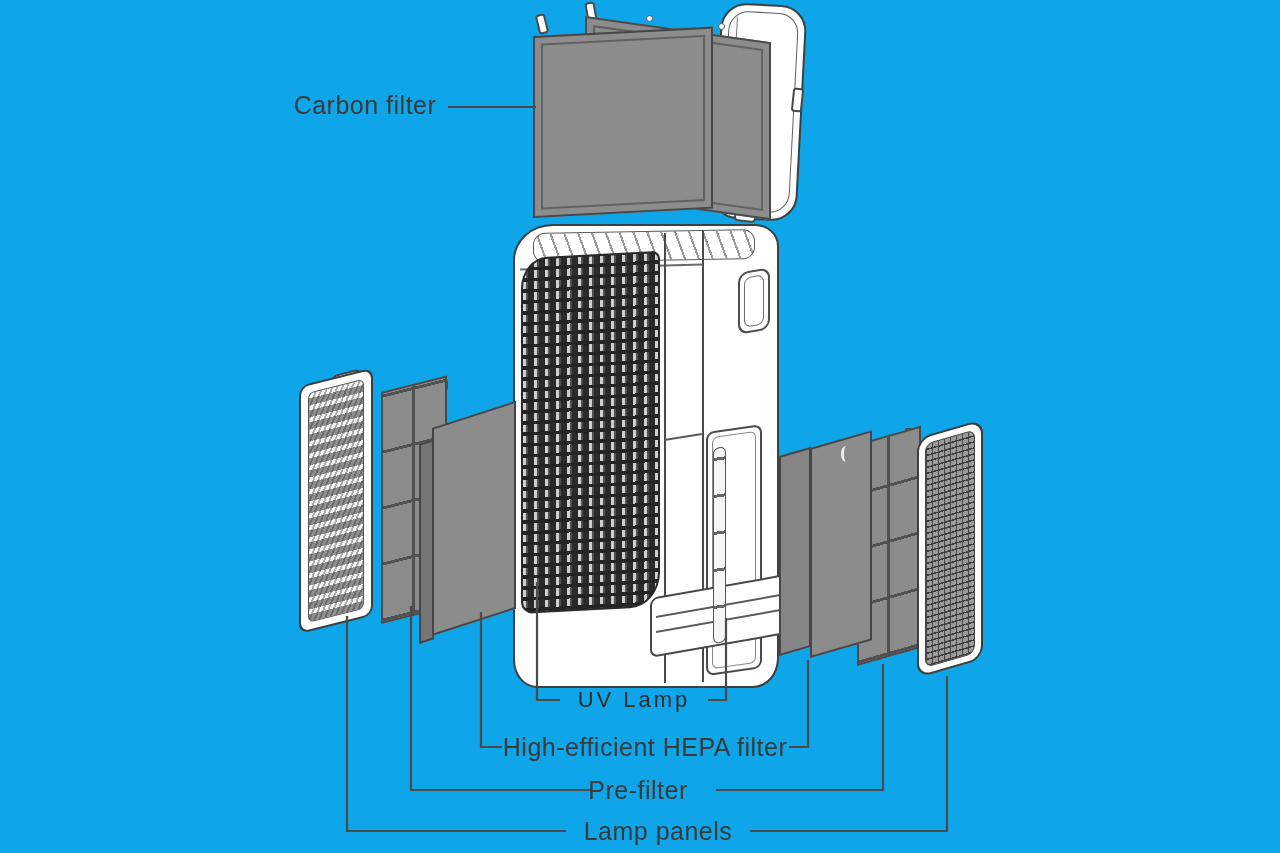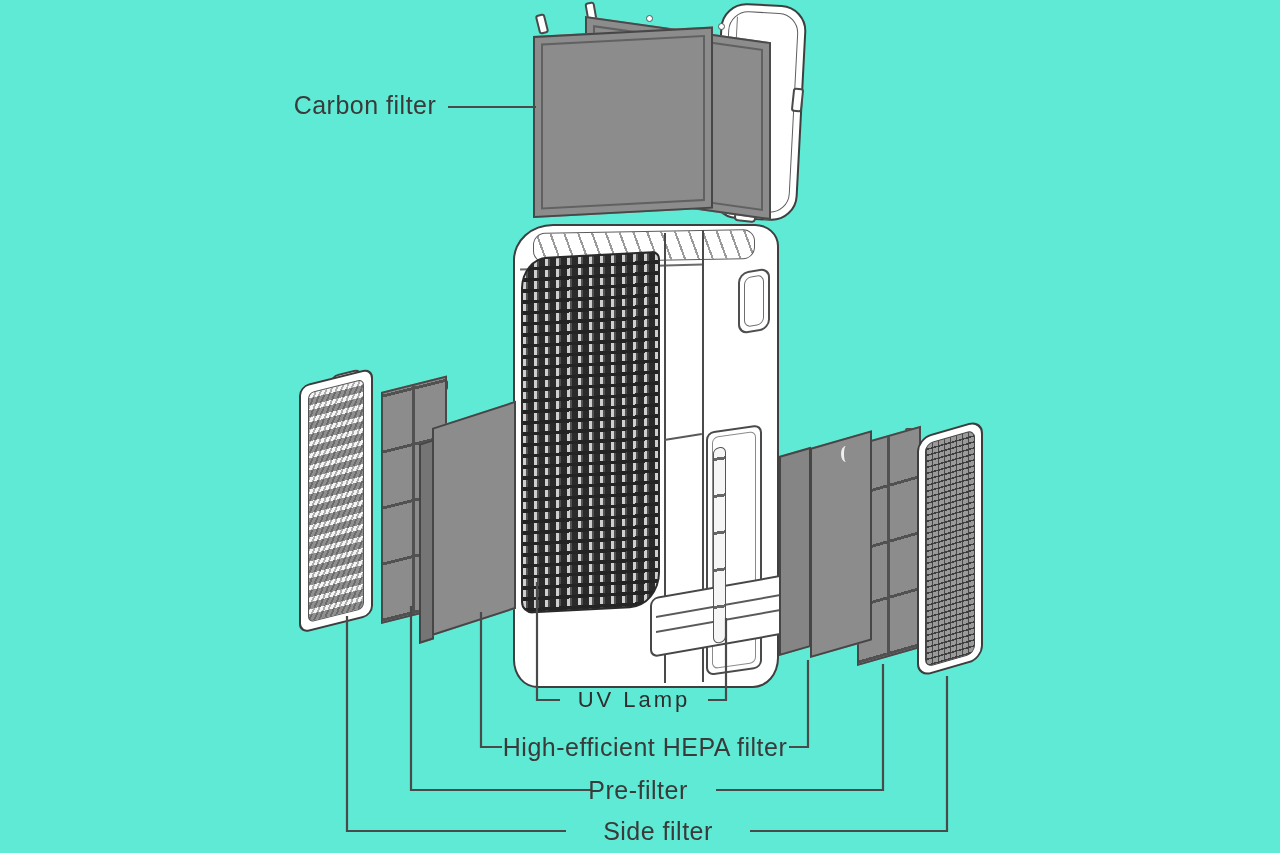--- a/index.html
+++ b/index.html
@@ -1,17 +1,17 @@
 <!DOCTYPE html>
 <html style="--panel-gray: #8c8c8c; --outline: #3f3f3f; --leader: #4a4a4a; --label-text: #3a3a3a; --grille-dark: #262626;"><head>
 <meta charset="utf-8">
 <style>
   html,body{margin:0;padding:0;background:#fff;}
   .scene{
-    position:relative;width:1280px;height:853px;background:#5eead4;overflow:hidden;
+    position:relative;width:1280px;height:853px;background:#0ea5e9;overflow:hidden;
     font-family:"Liberation Sans",sans-serif;
   }
   .abs{position:absolute;box-sizing:border-box;}
 
   
   .lbl{
     position:absolute;color:var(--label-text,#3a3a3a);
     font-size:25px;letter-spacing:.5px;white-space:nowrap;
     transform:translateX(-50%);z-index:21;line-height:1.05;
   }
@@ -170,15 +170,15 @@
     <path d="M411 606 V790 H592"></path>
     <path d="M716 790 H883 V664"></path>
     <path d="M347 616 V831 H566"></path>
     <path d="M750 831 H947 V676"></path>
   </svg>
 
   <div class="lbl" style="left:365px;top:92px;">Carbon filter</div>
   <div class="lbl small" style="left:634px;top:688px;">UV Lamp</div>
   <div class="lbl" style="left:645px;top:734px;">High-efficient HEPA filter</div>
   <div class="lbl" style="left:638px;top:777px;">Pre-filter</div>
-  <div class="lbl" style="left:658px;top:818px;">Side filter</div>
+  <div class="lbl" style="left:658px;top:818px;">Lamp panels</div>
 
 </div>
 
 </body></html>

